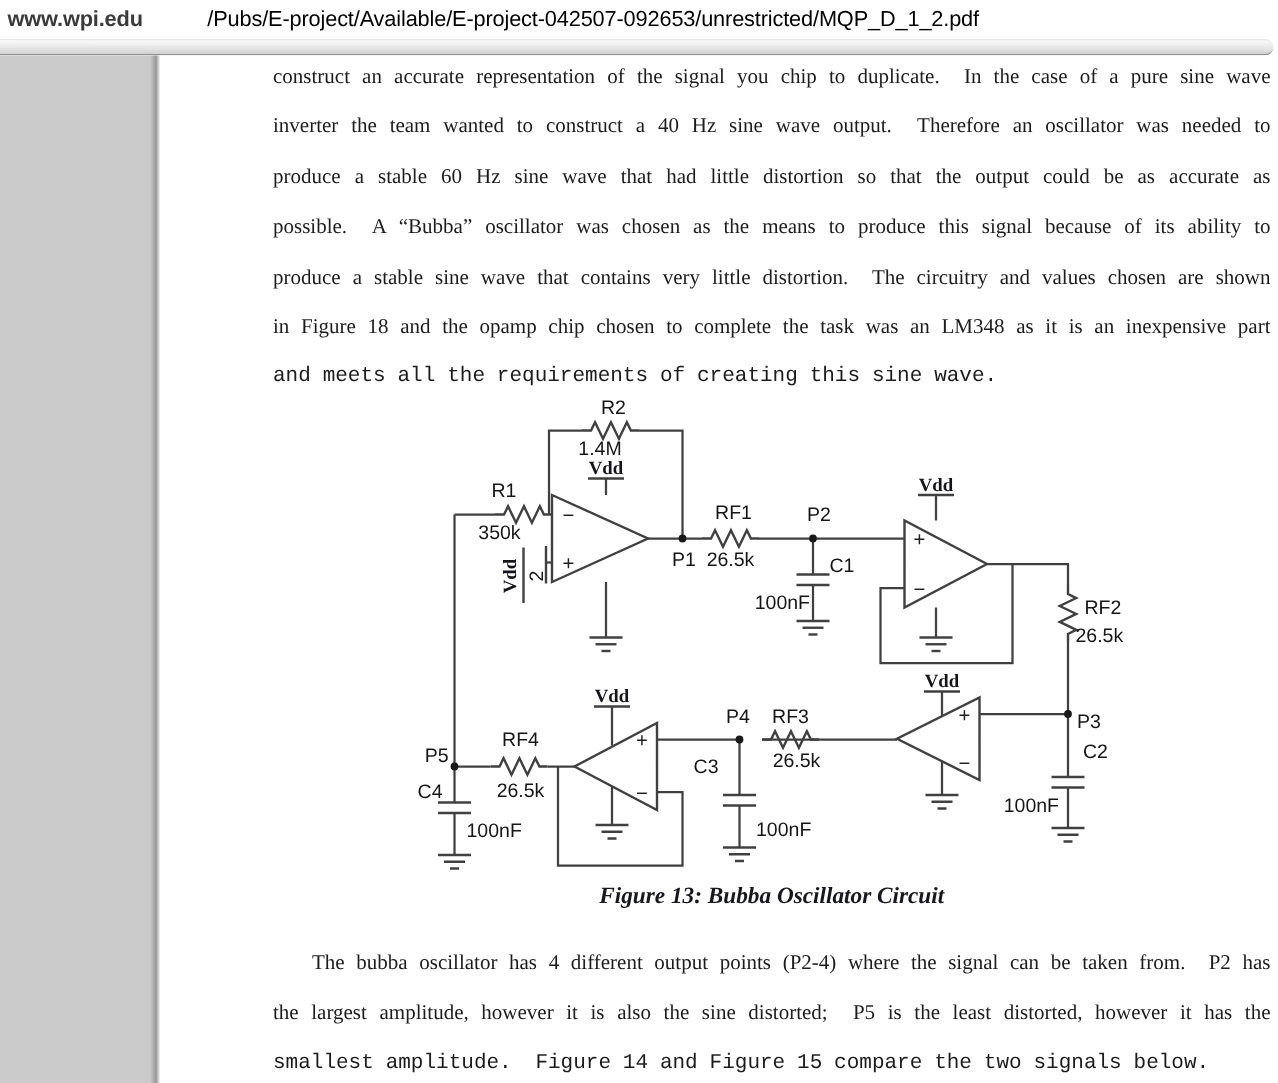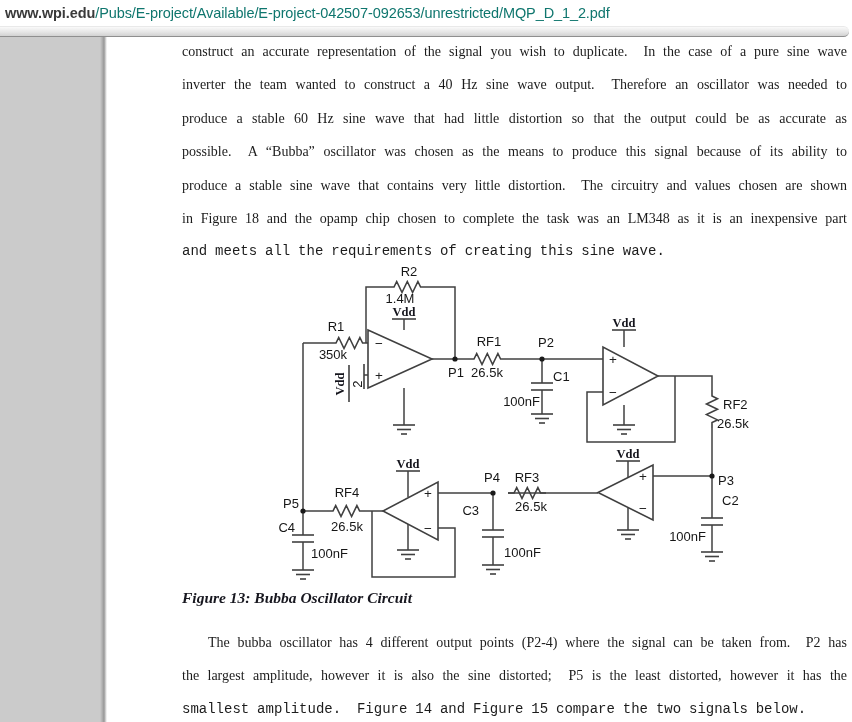--- a/index.html
+++ b/index.html
@@ -3,23 +3,23 @@
 <meta charset="utf-8">
 <style>
   * { margin:0; padding:0; box-sizing:border-box; }
   html,body { width:852px; height:722px; background:#ffffff; overflow:hidden;
               font-family:"Liberation Sans", sans-serif; }
   #screen { position:relative; width:852px; height:722px; background:#ffffff; }
 
   
   #url-bar { position:absolute; left:0; top:0; width:852px; height:26px; background:#ffffff;
              display:flex; align-items:center; padding-left:5px;
-             font-size:14.5px; letter-spacing:-0.1px; white-space:nowrap; }
+             font-size:14.5px; letter-spacing:-0.1px; white-space:nowrap;gap:43px; }
   #url-domain { color:#3a3a3a; font-weight:bold; }
-  #url-path   { color:#0f766e; }
+  #url-path   { color:#000000; }
 
   #divider-bar { position:absolute; left:0; top:26px; width:849px; height:11px;
                  background:linear-gradient(180deg,#fafafa 0%,#e6e6e6 55%,#d2d2d2 100%);
                  border-bottom:1px solid #8f8f8f; border-top:1px solid #e9e9e9;
                  border-radius:0 6px 6px 0; }
 
   #side-margin { position:absolute; left:0; top:37px; width:107px; height:685px;
                  background:linear-gradient(90deg,#cbcbcb 0px,#cbcbcb 100px,#b3b3b3 102px,
                             #979797 104px,#dedede 106px,#ffffff 107px); }
 
@@ -28,21 +28,21 @@
           font-family:"Liberation Serif", serif; color:#1c1c1c; }
 
   .para { position:absolute; left:75px; width:665px; font-size:14px; line-height:33.4px;
           word-spacing:-0.5px; }
   .line { white-space:pre-wrap; text-align:justify; text-align-last:justify; height:33.4px; overflow:hidden; }
   .line.last { text-align-last:left;font-family:Liberation Mono, monospace; }
   .line.indent { text-indent:26px; }
   #para1 { top:-2px; }
   #para2 { top:589px; }
 
-  #caption { position:absolute; left:75px; top:552px; width:665px; text-align:left;
+  #caption { position:absolute; left:75px; top:552px; width:665px; text-align:center;
              font-size:15.5px; font-weight:bold; font-style:italic; color:#17171f; }
 
   
   #circuit { position:absolute; left:270px; top:255px; }
   .wire  { stroke:#404040; stroke-width:1.5; fill:none; }
   .part  { stroke:#404040; stroke-width:1.6; fill:none; }
   .lbl   { font-family:"Liberation Sans", sans-serif; font-size:13px; fill:#161616; }
   .pm    { font-family:"Liberation Sans", sans-serif; font-size:13.5px; fill:#202020; }
   .vddt  { font-family:"Liberation Serif", serif; font-size:12.5px; font-weight:bold; fill:#14141c; }
   .node  { fill:#1a1a1a; }
@@ -57,21 +57,21 @@
       <span id="url-path">/Pubs/E-project/Available/E-project-042507-092653/unrestricted/MQP_D_1_2.pdf</span>
   </div>
 
   <div id="divider-bar"></div>
 
   <div id="side-margin"></div>
 
   <div id="page">
 
     <div id="para1" class="para">
-      <div class="line">construct an accurate representation of the signal you wish to duplicate.  In the case of a pure sine wave</div>
+      <div class="line">construct an accurate representation of the signal you chip to duplicate.  In the case of a pure sine wave</div>
       <div class="line">inverter the team wanted to construct a 40 Hz sine wave output.  Therefore an oscillator was needed to</div>
       <div class="line">produce a stable 60 Hz sine wave that had little distortion so that the output could be as accurate as</div>
       <div class="line">possible.  A “Bubba” oscillator was chosen as the means to produce this signal because of its ability to</div>
       <div class="line">produce a stable sine wave that contains very little distortion.  The circuitry and values chosen are shown</div>
       <div class="line">in Figure 18 and the opamp chip chosen to complete the task was an LM348 as it is an inexpensive part</div>
       <div class="line last">and meets all the requirements of creating this sine wave.</div>
     </div>
 
     <div id="caption">Figure 13: Bubba Oscillator Circuit</div>
 

